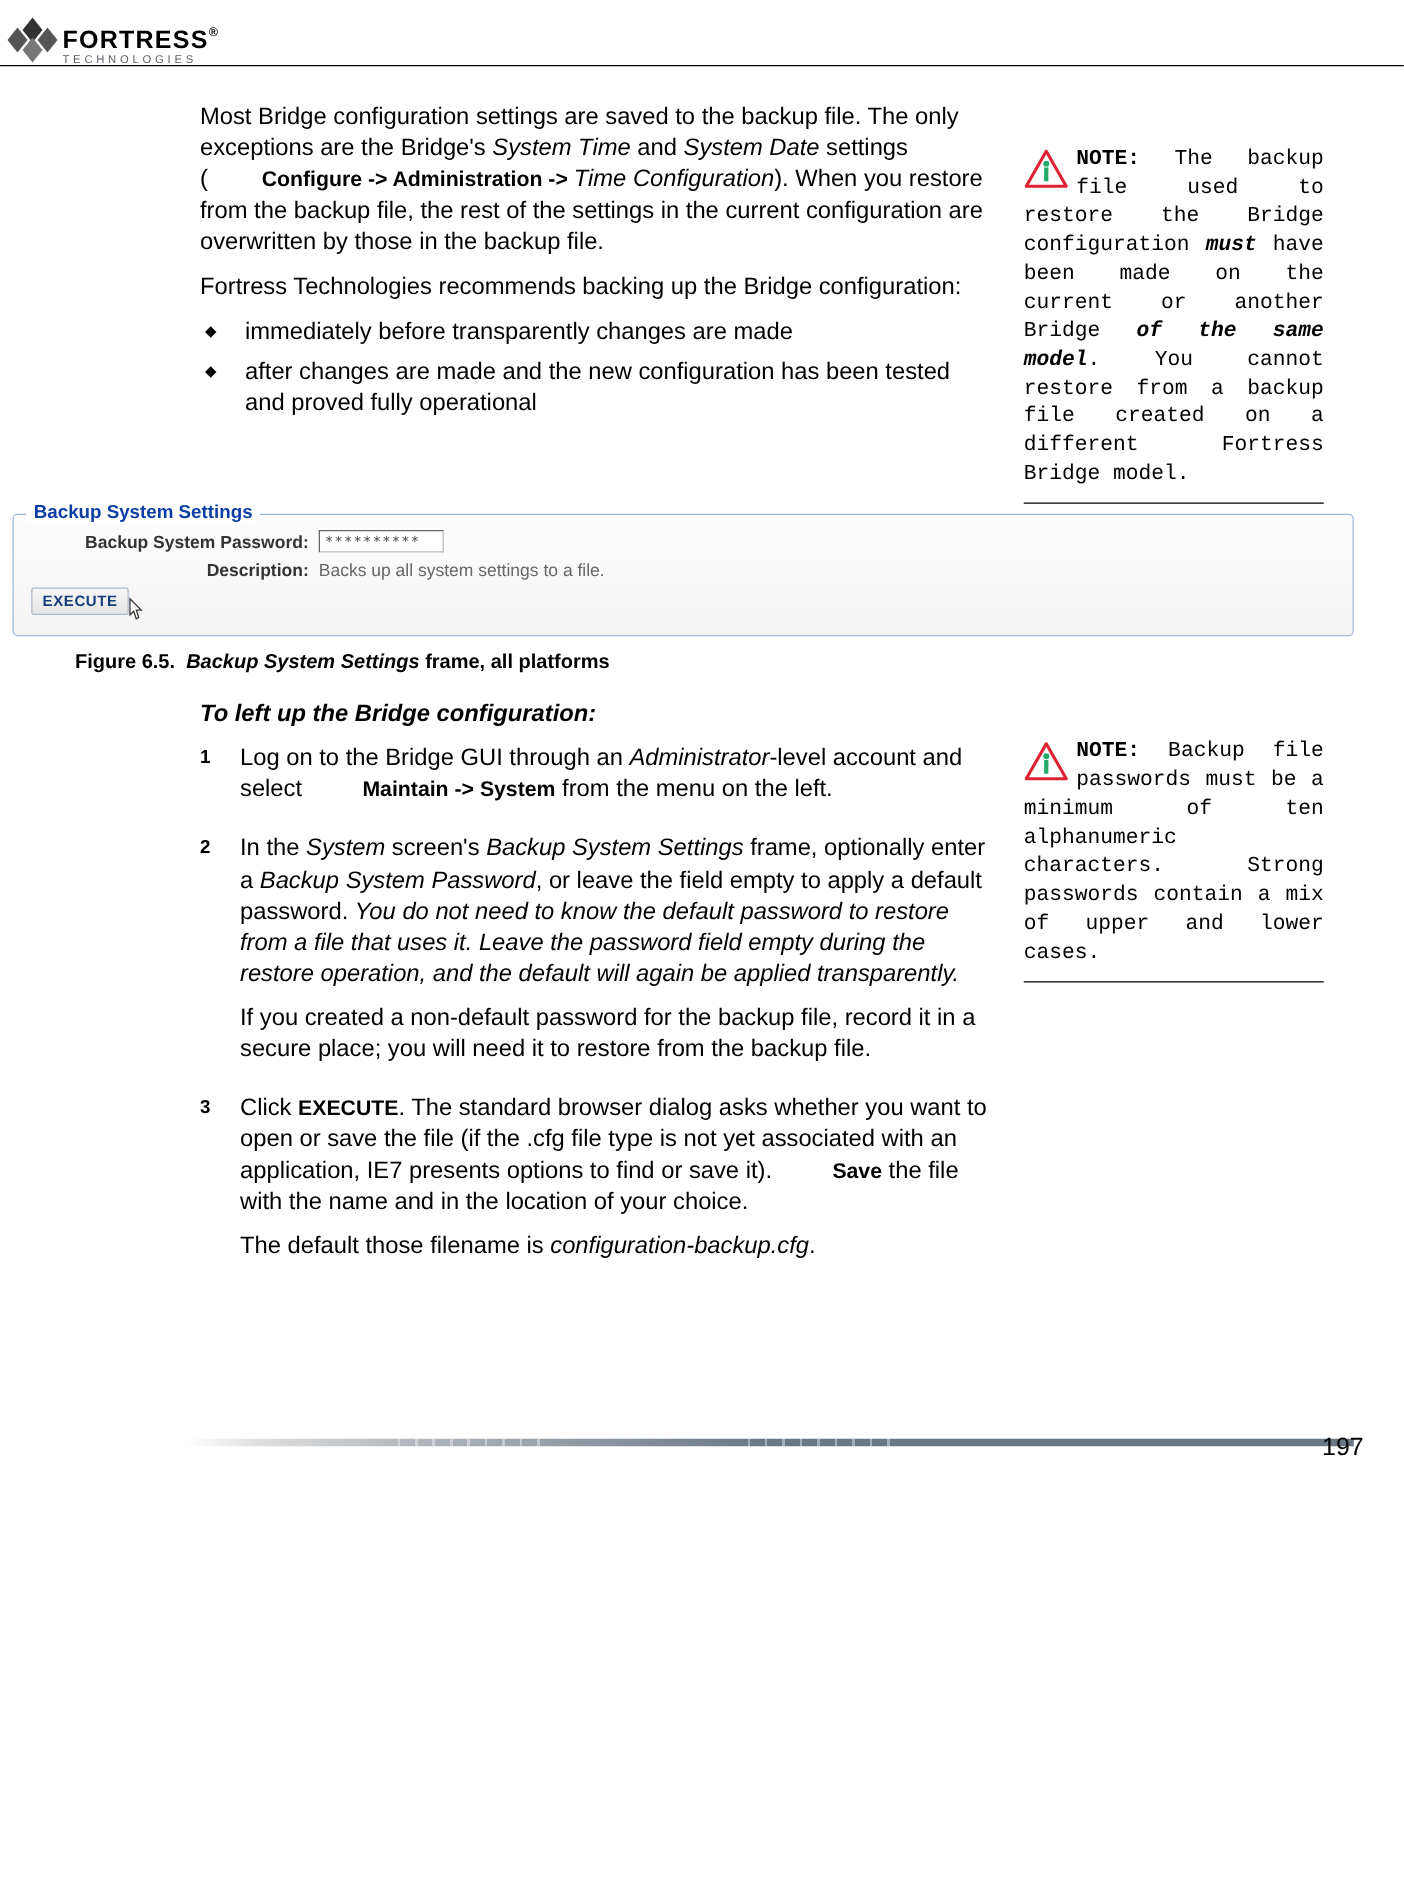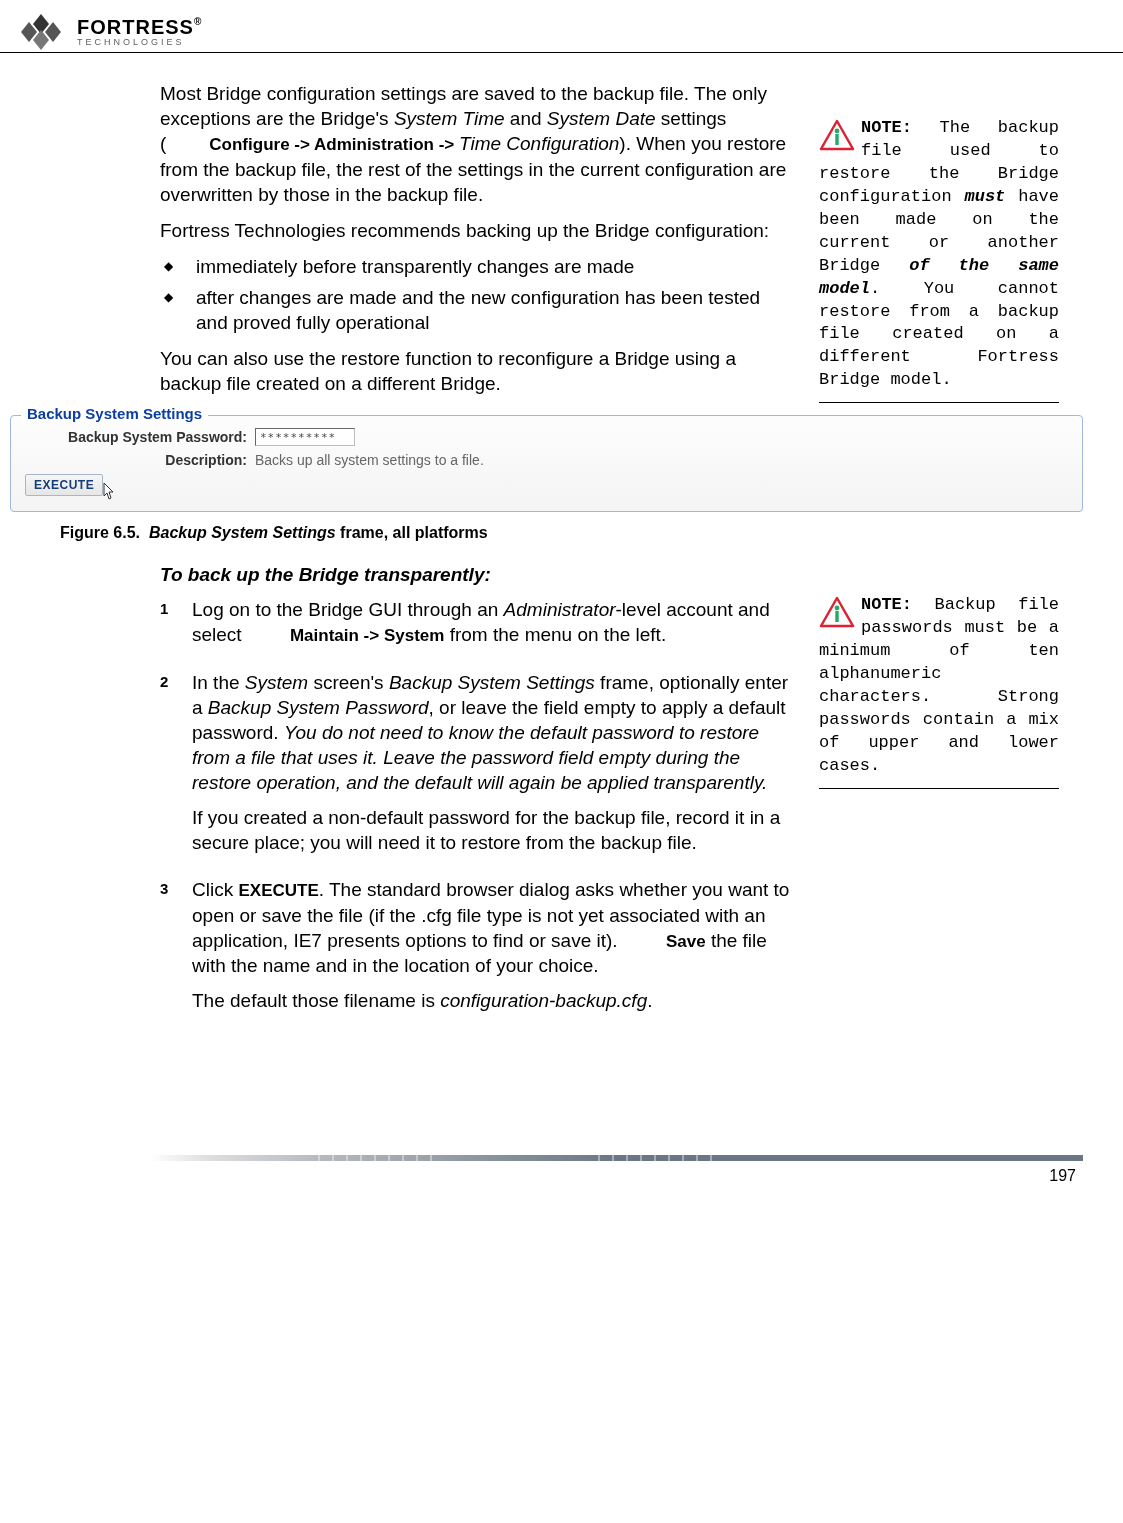--- a/index.html
+++ b/index.html
@@ -19,25 +19,24 @@
   .header {
     display: flex;
     justify-content: space-between;
     align-items: flex-start;
     padding: 8px 40px 0 0;
     border-bottom: 1.5px solid #000;
     margin-bottom: 28px;
   }
   .logo-block {
     display: flex;
-    align-items: center;
-    gap: 14px;
+    align-items: flex-end;
+    gap: 2px;
     padding-top: 4px;
     padding-left: 4px;
-    margin-left: 15px;
   }
   .logo-icon svg { display: block; }
   .logo-text {
     font-weight: bold;
     font-size: 20px;
     letter-spacing: 1px;
     line-height: 1;
   }
   .logo-text .reg { font-size: 10px; vertical-align: top; }
   .logo-sub {
@@ -230,24 +229,23 @@
   .footer-line::after {
     content:"";
     position:absolute; top:0; bottom:0;
     width: 120px;
     background: repeating-linear-gradient(to right, rgba(255,255,255,0.4) 0 2px, transparent 2px 14px);
   }
   .footer-line::before { left: 18%; }
   .footer-line::after { left: 48%; }
   .page-num {
     position: absolute;
-    right: 47px;
+    right: 32px;
     top: -4px;
-    font-size: 16px;
-    margin-top: 16px;
+    font-size: 20px;
   }
 </style>
 </head>
 <body>
 
 <div class="page">
 
   <div class="header">
     <div class="logo-block">
       <span class="logo-icon">
@@ -268,21 +266,20 @@
   <div class="content-row">
     <div class="main-col">
       <p>
         <span>Most Bridge configuration settings are saved to the backup file. The only exceptions are the Bridge's </span><em>System Time</em><span> and </span><em>System Date</em><span> settings (</span><span class="ui-path">Configure -&gt; Administration -&gt; </span><em>Time Configuration</em><span>). When you restore from the backup file, the rest of the settings in the current configuration are overwritten by those in the backup file.</span>
       </p>
       <p>Fortress Technologies recommends backing up the Bridge configuration:</p>
       <ul class="diamond">
         <li>immediately before transparently changes are made</li>
         <li>after changes are made and the new configuration has been tested and proved fully operational</li>
       </ul>
-      <p>You can also use the restore function to reconfigure a Bridge using a backup file created on a different Bridge.</p>
     </div>
     <div class="side-col">
       <div class="note-block">
         <span class="note-icon">
           <svg width="36" height="32" viewBox="0 0 36 32">
             <polygon points="18,2 34,30 2,30" fill="none" stroke="#d23" stroke-width="2.5" stroke-linejoin="round"></polygon>
             <circle cx="18" cy="12" r="2.4" fill="#2a6"></circle>
             <rect x="16.3" y="15" width="3.4" height="11" fill="#2a6"></rect>
           </svg>
         </span>
@@ -312,21 +309,21 @@
         </span>
       </div>
     </div>
   </div>
   <div class="fig-caption">
     <span>Figure 6.5.</span>&nbsp;&nbsp;<span class="ital">Backup System Settings</span><span> frame, all platforms</span>
   </div>
 
   <div class="content-row">
     <div class="main-col">
-      <div class="subhead">To back up the Bridge transparently:</div>
+      <div class="subhead">To left up the Bridge configuration:</div>
       <ol class="steps">
         <li>
           <div class="num">1</div>
           <div class="body">
             <p><span>Log on to the Bridge GUI through an </span><em>Administrator</em><span>-level account and select </span><span class="ui-path">Maintain -&gt; System</span><span> from the menu on the left.</span></p>
           </div>
         </li>
         <li>
           <div class="num">2</div>
           <div class="body">

